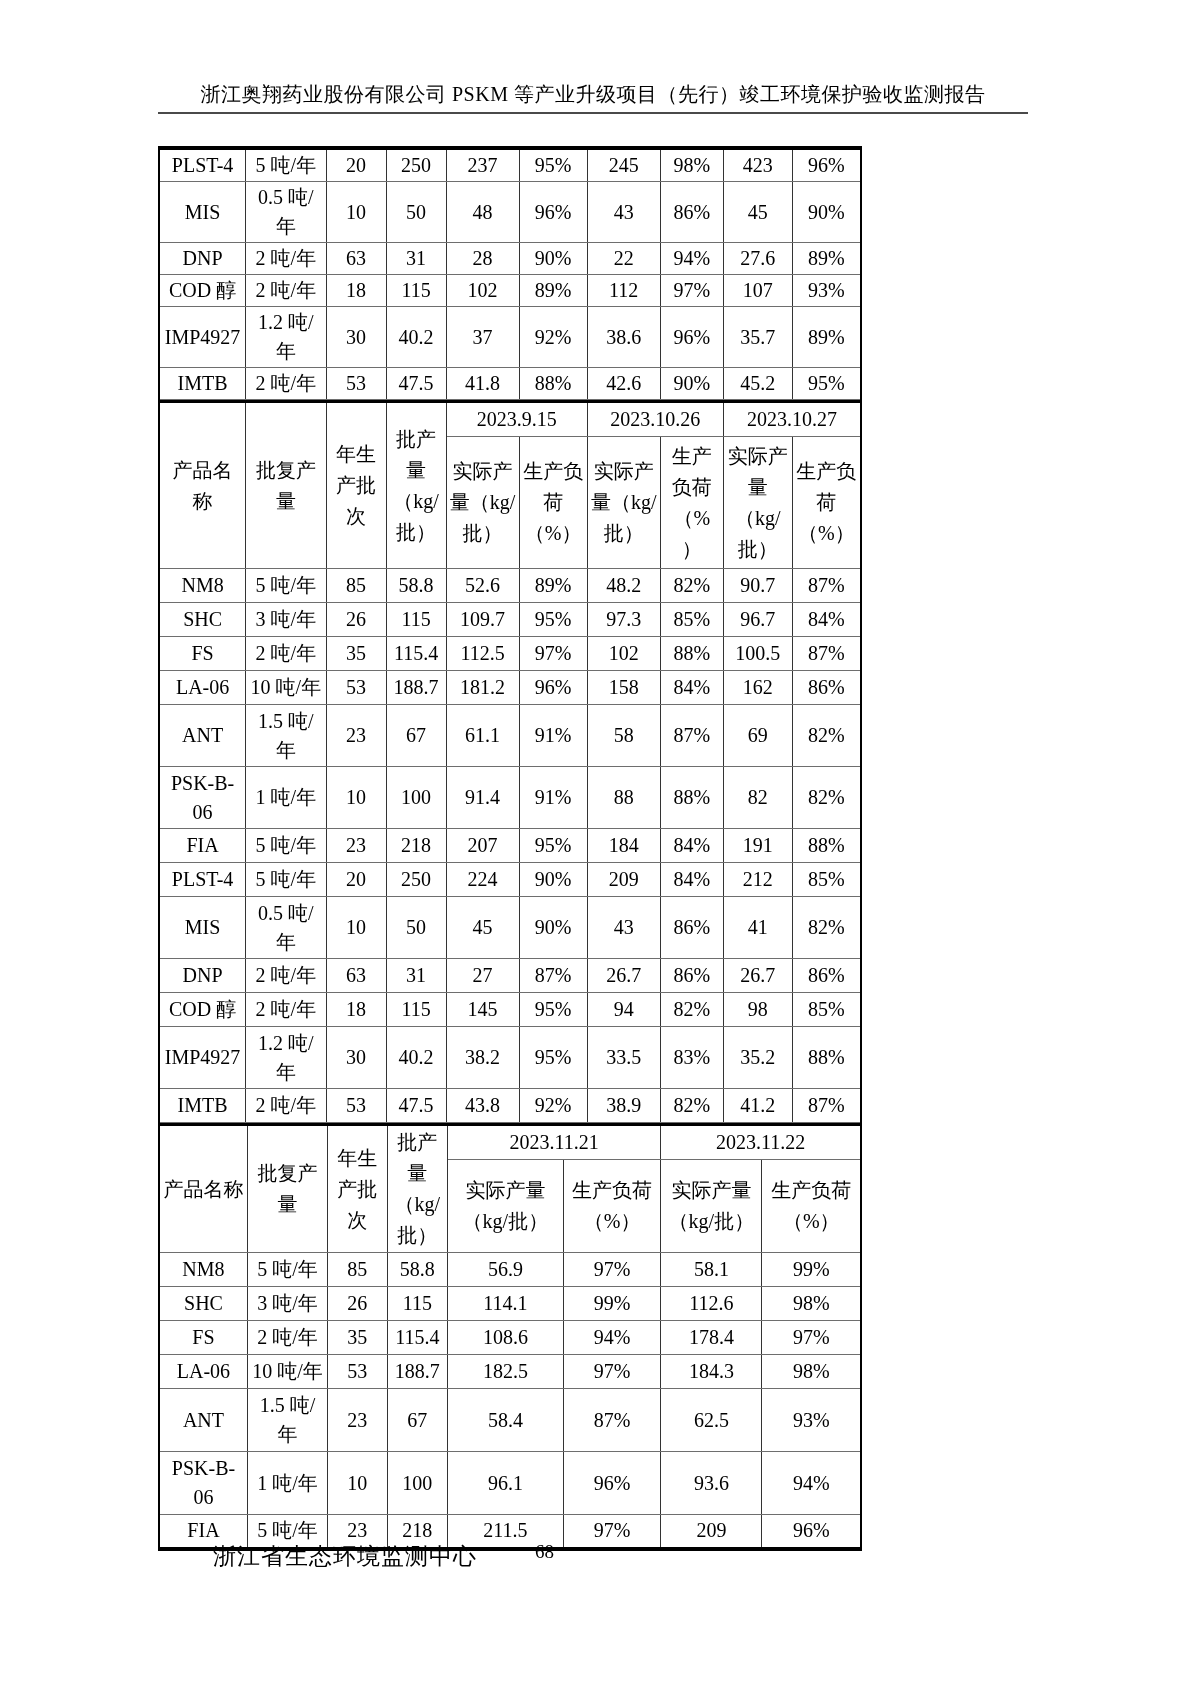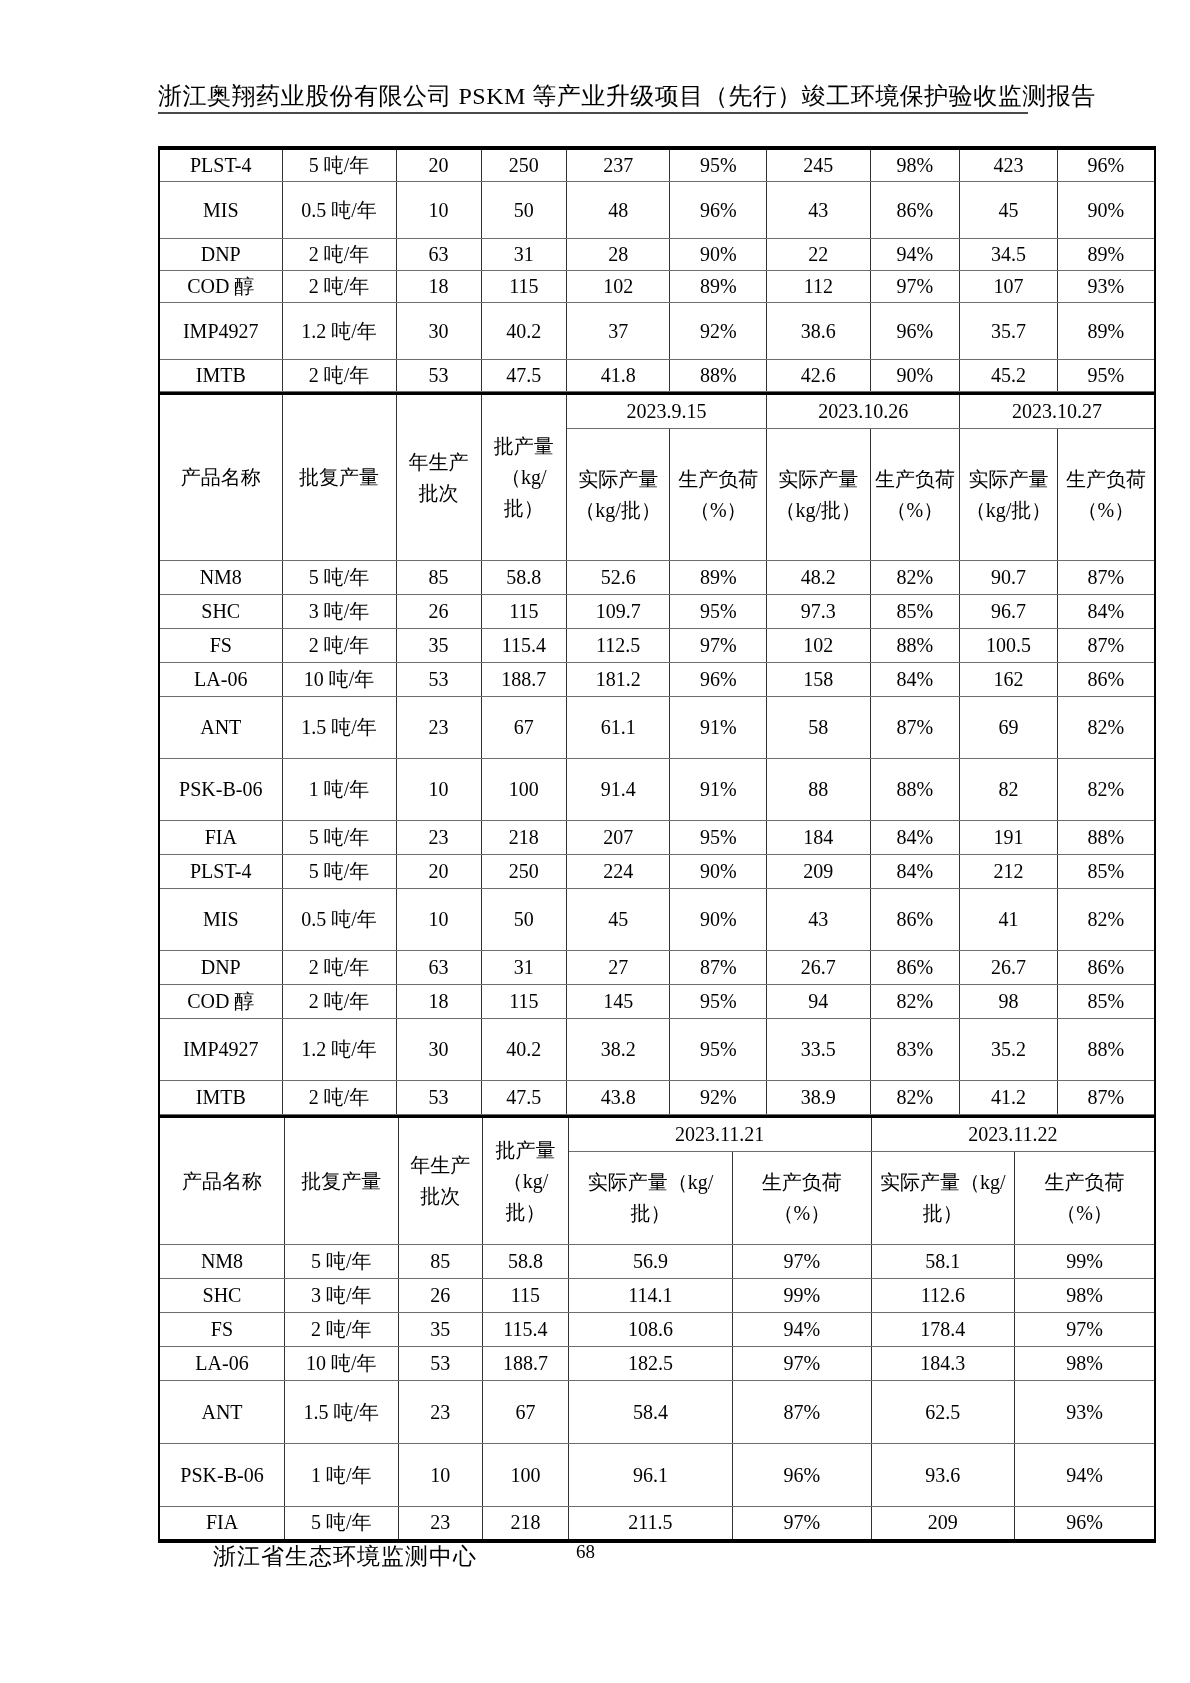--- a/index.html
+++ b/index.html
@@ -8,29 +8,29 @@
     background:#ffffff;
     font-family:"Liberation Serif","DejaVu Serif",serif;
     color:#000;
     position:relative;
     overflow:hidden;
   }
   .page { position:absolute; left:0; top:0; width:1190px; height:1683px; background:#fff; }
 
   .doc-header {
     position:absolute; left:158px; top:82px; width:870px;
-    text-align:center; font-size:24px; letter-spacing:0.5px;
+    text-align:center; font-size:20px; letter-spacing:0.5px;
     white-space:nowrap; line-height:1.2;
   }
   .header-rule {
     position:absolute; left:158px; top:112px; width:870px; height:2px;
     background:#4a4a4a;
   }
 
-  .tables { position:absolute; left:158px; top:146px; width:998px; }
+  .tables { position:absolute; left:158px; top:146px; width:704px; }
 
   table {
     border-collapse:collapse; table-layout:fixed; width:100%;
     font-size:20px;
     border-left:2px solid #000; border-right:2px solid #000;
   }
   #t1 { border-top:4px solid #000; }
   #t2 { border-top:3px solid #000; }
   #t3 { border-top:3px solid #000; border-bottom:4px solid #000; }
 
@@ -60,21 +60,21 @@
   #t3 thead tr:last-child  { height:93px; }
   #t3 tbody tr { height:34px; }
   #t3 tbody tr:nth-child(5), #t3 tbody tr:nth-child(6) { height:63px; }
 
   .footer-org {
     position:absolute; left:213px; top:1541px;
     font-size:23px; letter-spacing:1px; white-space:nowrap;
   }
   .page-num {
     position:absolute; left:535px; top:1541px; width:60px;
-    text-align:right; font-size:19px;
+    text-align:left; font-size:19px;
   }
 </style>
 </head>
 <body>
 
 <div class="page">
 
   <div class="doc-header">浙江奥翔药业股份有限公司 PSKM 等产业升级项目（先行）竣工环境保护验收监测报告</div>
   <div class="header-rule"></div>
 
@@ -120,21 +120,21 @@
           </tr>
           <tr>
             <td>DNP</td>
             <td>2 吨/年</td>
             <td>63</td>
             <td>31</td>
             <td>28</td>
             <td>90%</td>
             <td>22</td>
             <td>94%</td>
-            <td>34.5</td>
+            <td>27.6</td>
             <td>89%</td>
           </tr>
           <tr>
             <td>COD 醇</td>
             <td>2 吨/年</td>
             <td>18</td>
             <td>115</td>
             <td>102</td>
             <td>89%</td>
             <td>112</td>

